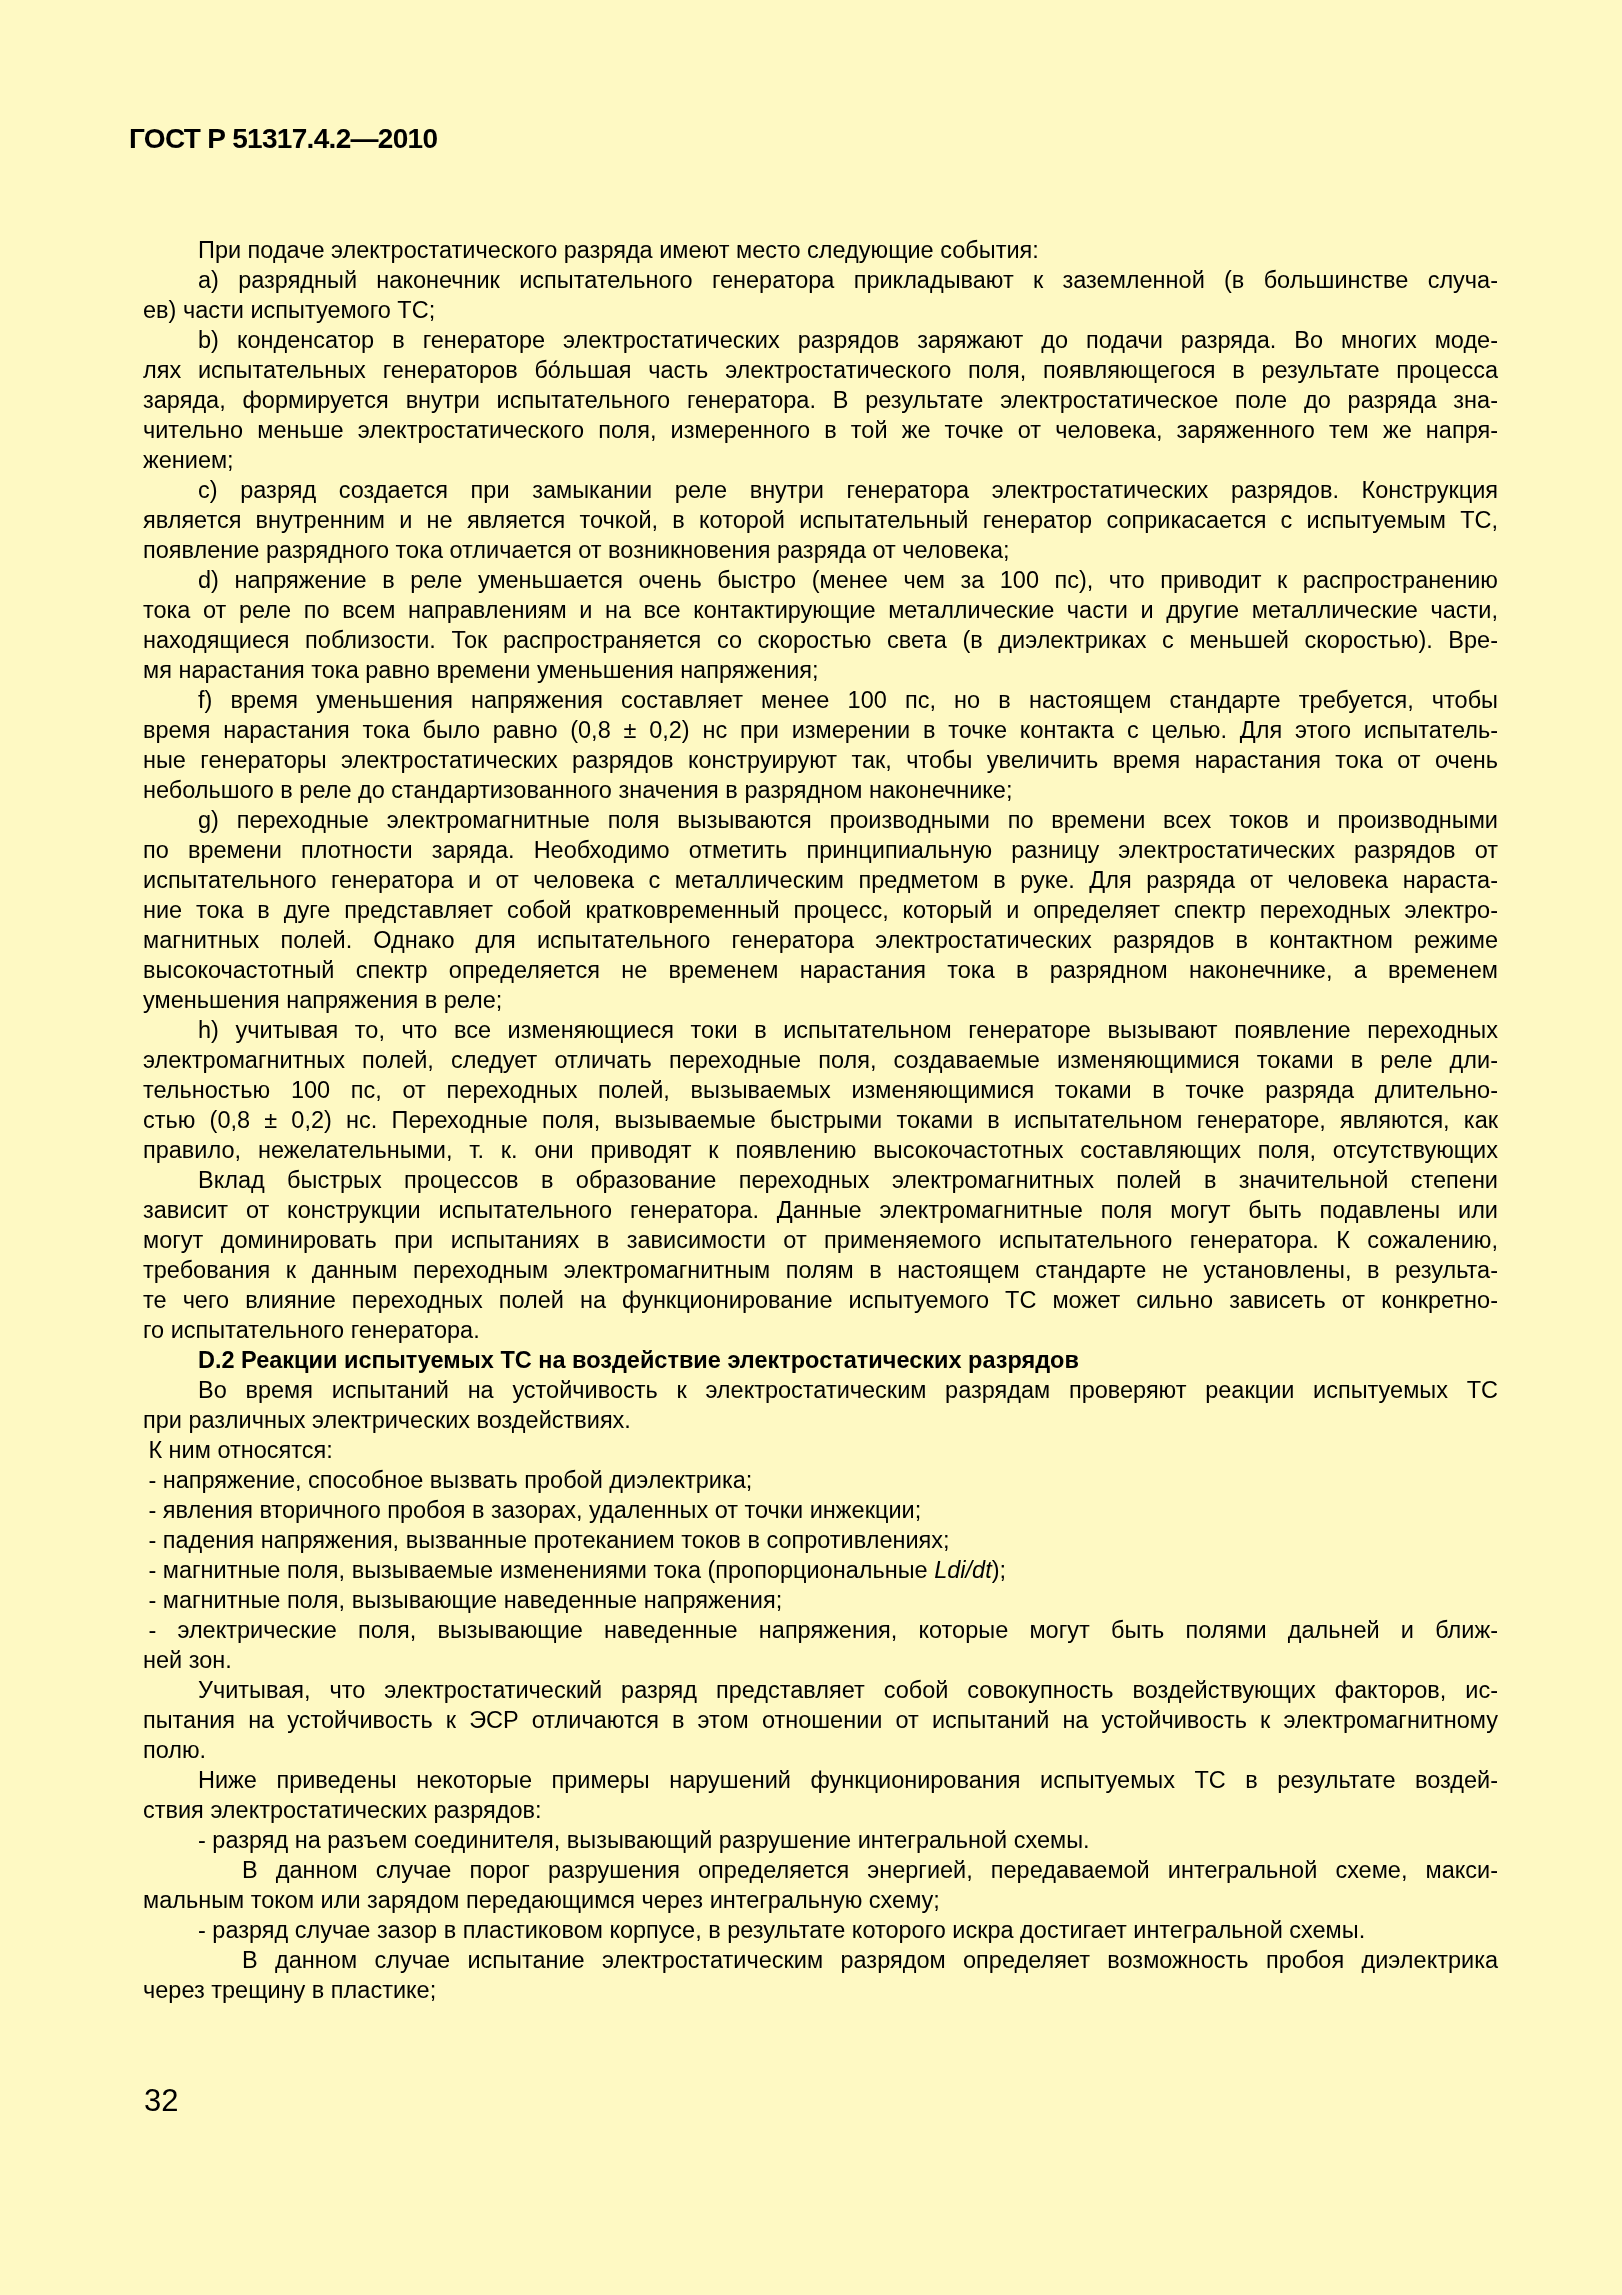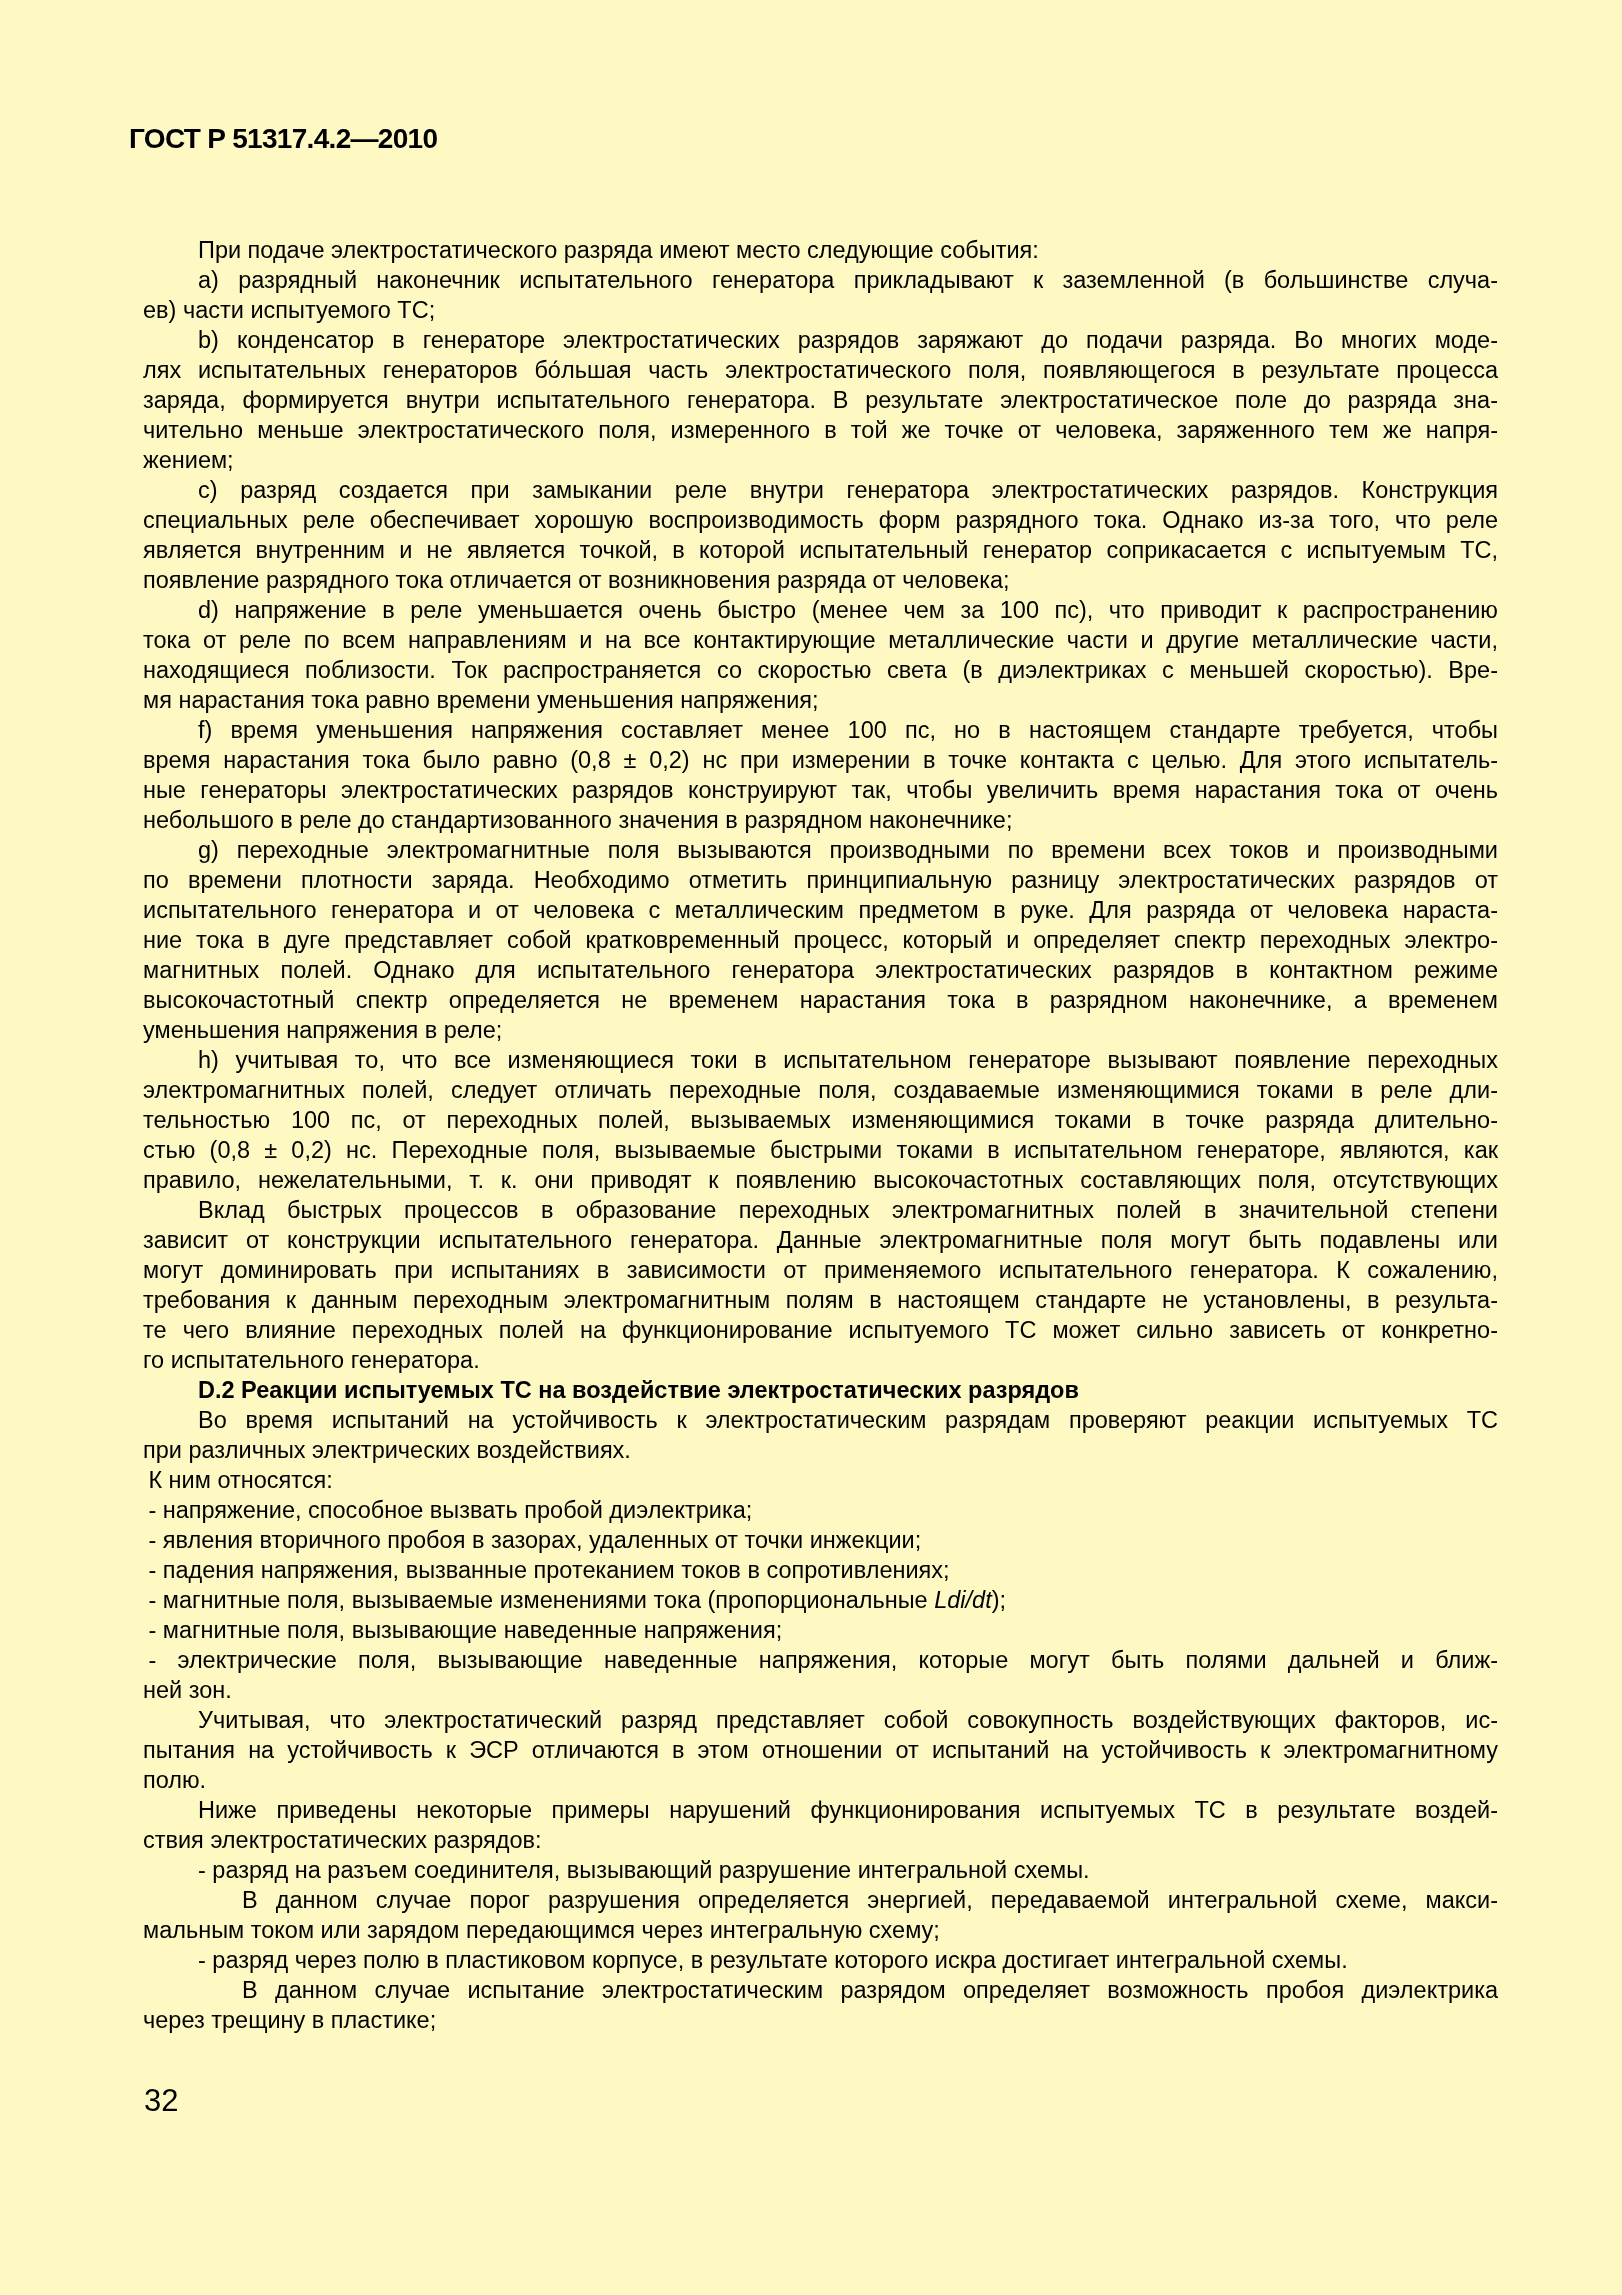--- a/index.html
+++ b/index.html
@@ -71,21 +71,20 @@
       </div>
       <div class="para indent-normal">
         <div class="line first">b) конденсатор в генераторе электростатических разрядов заряжают до подачи разряда. Во многих моде-</div>
         <div class="line">лях испытательных генераторов бо́льшая часть электростатического поля, появляющегося в результате процесса</div>
         <div class="line">заряда, формируется внутри испытательного генератора. В результате электростатическое поле до разряда зна-</div>
         <div class="line">чительно меньше электростатического поля, измеренного в той же точке от человека, заряженного тем же напря-</div>
         <div class="line last">жением;</div>
       </div>
       <div class="para indent-normal">
         <div class="line first">c) разряд создается при замыкании реле внутри генератора электростатических разрядов. Конструкция</div>
-        <div class="line">специальных реле обеспечивает хорошую воспроизводимость форм разрядного тока. Однако из-за того, что реле</div>
         <div class="line">является внутренним и не является точкой, в которой испытательный генератор соприкасается с испытуемым ТС,</div>
         <div class="line last">появление разрядного тока отличается от возникновения разряда от человека;</div>
       </div>
       <div class="para indent-normal">
         <div class="line first">d) напряжение в реле уменьшается очень быстро (менее чем за 100 пс), что приводит к распространению</div>
         <div class="line">тока от реле по всем направлениям и на все контактирующие металлические части и другие металлические части,</div>
         <div class="line">находящиеся поблизости. Ток распространяется со скоростью света (в диэлектриках с меньшей скоростью). Вре-</div>
         <div class="line last">мя нарастания тока равно времени уменьшения напряжения;</div>
       </div>
       <div class="para indent-normal">
@@ -157,21 +156,21 @@
         <div class="line last">ствия электростатических разрядов:</div>
       </div>
       <div class="para indent-normal">
         <div class="line first last">- разряд на разъем соединителя, вызывающий разрушение интегральной схемы.</div>
       </div>
       <div class="para indent-xlarge">
         <div class="line first">В данном случае порог разрушения определяется энергией, передаваемой интегральной схеме, макси-</div>
         <div class="line last">мальным током или зарядом передающимся через интегральную схему;</div>
       </div>
       <div class="para indent-normal">
-        <div class="line first last">- разряд через полю в пластиковом корпусе, в результате которого искра достигает интегральной схемы.</div>
+        <div class="line first last">- разряд случае зазор в пластиковом корпусе, в результате которого искра достигает интегральной схемы.</div>
       </div>
       <div class="para indent-xlarge">
         <div class="line first">В данном случае испытание электростатическим разрядом определяет возможность пробоя диэлектрика</div>
         <div class="line last">через трещину в пластике;</div>
       </div>
     </div>
 
   <div class="page-number">32</div>
 </div>
 

